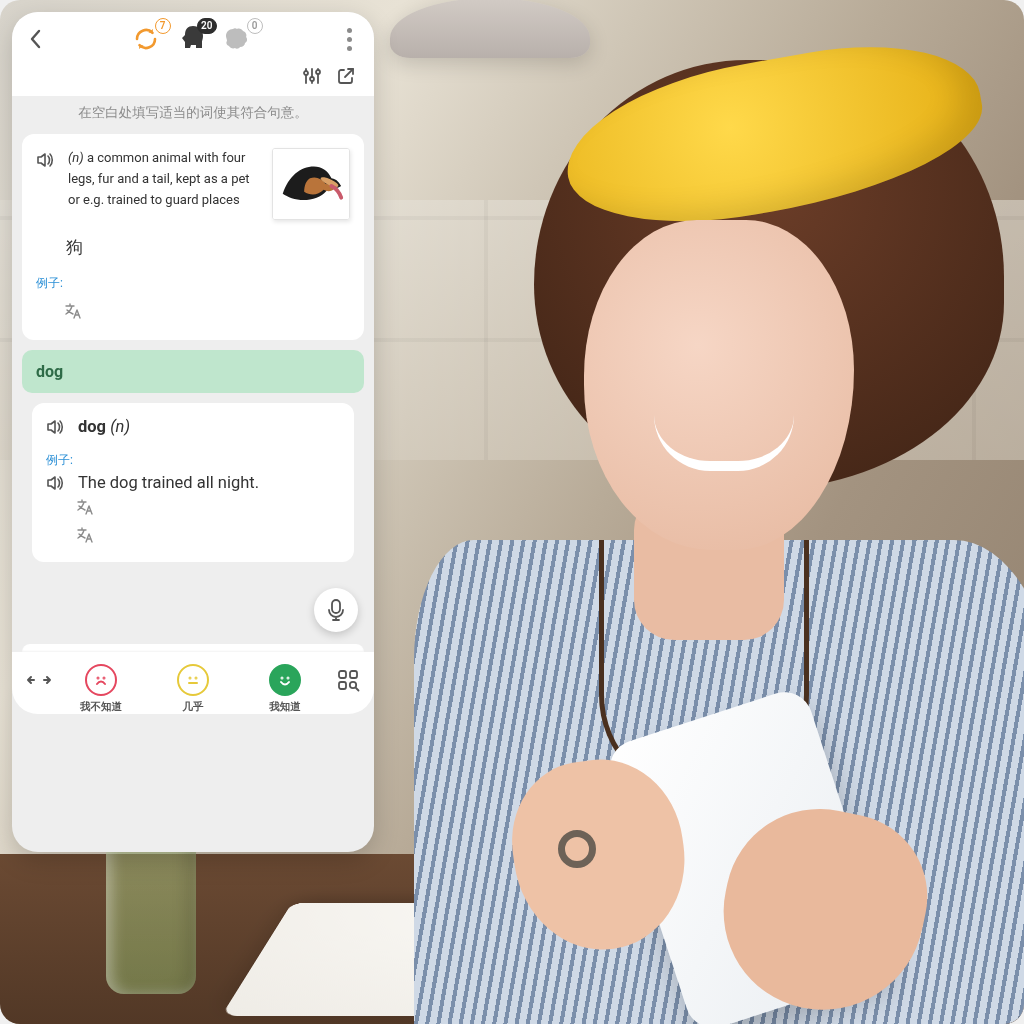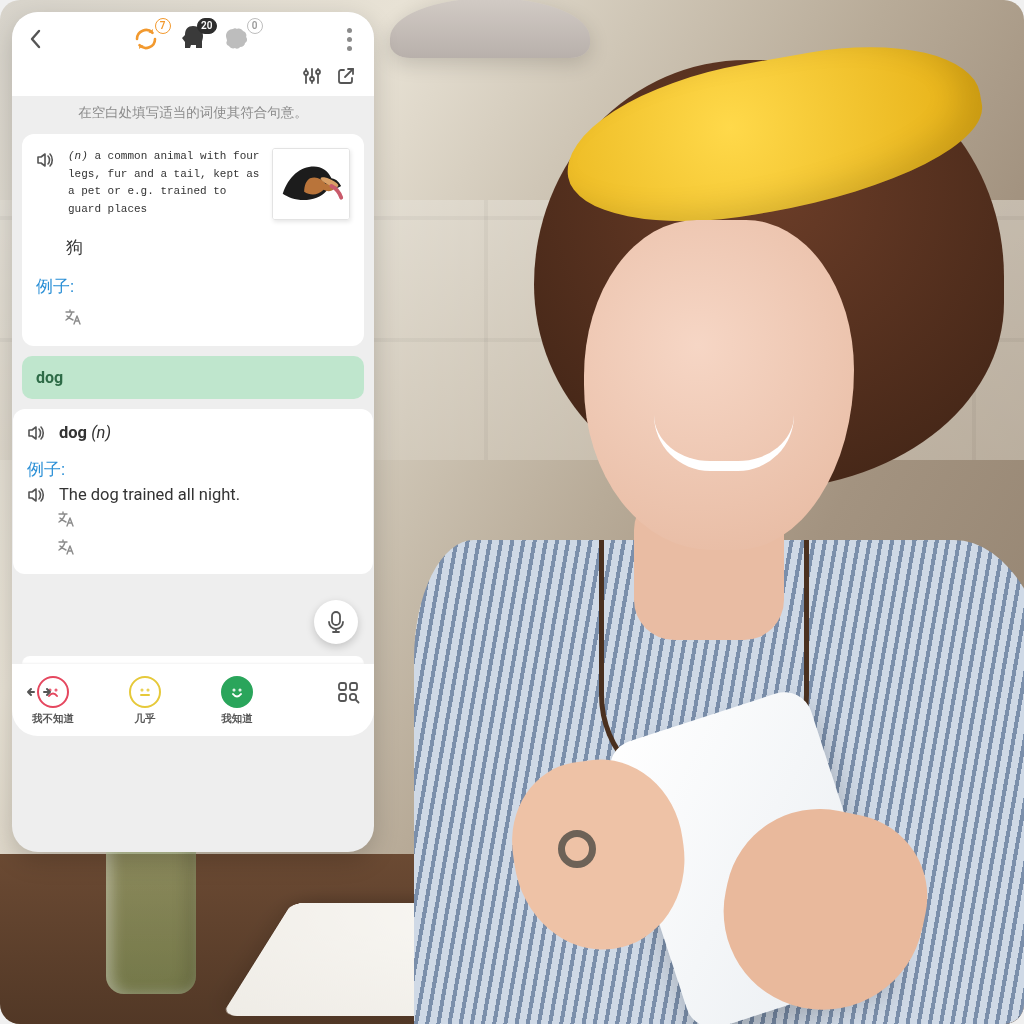--- a/index.html
+++ b/index.html
@@ -158,59 +158,59 @@
   .instruction{
     padding:8px 18px 12px; color:#8b8b8b; font-size:13.5px; background:#eeeeee;text-align:center;
   }
 
   .card{
     background:#fff; margin:0 10px 10px; border-radius:12px; padding:14px 14px 16px;
     color:#333;
   }
   .def-row{ display:flex; gap:12px; }
   .speaker{ flex:0 0 20px; margin-top:3px; color:#555;}
-  .def-text{ flex:1; line-height:1.6; font-size:11px;font-family:Liberation Mono, monospace;}
+  .def-text{ flex:1; line-height:1.6; font-size:13px;}
   .def-text i{ font-style:italic;}
   .thumb{
     flex:0 0 78px; height:72px; border:1px solid #e3e3e3; border-radius:3px;
     display:flex; align-items:center; justify-content:center; overflow:hidden;
     box-shadow:1px 2px 4px rgba(0,0,0,.10);
   }
   .cn{ margin:16px 0 0 30px; font-size:17px;}
-  .label-ex{ color:#2a8fd6; font-size:17px; margin:16px 0 4px 0;}
+  .label-ex{ color:#2a8fd6; font-size:12px; margin:16px 0 4px 0;}
   .ex-line{ font-size:16.5px; line-height:1.5;}
   .translate{ display:inline-block; margin:6px 0 0 28px; color:#8b8b8b;}
 
   .answer-bar{
     background:#bfe6cd; margin:0 10px 10px; border-radius:10px;
     padding:12px 14px; color:#2e6b47; font-weight:700; font-size:16px;
   }
 
   .card2{
-    background:#fff; margin:0 1px; border-radius:12px; padding:14px 14px 8px;
+    background:#fff; margin:0 20px; border-radius:12px; padding:14px 14px 8px;
   }
   .row{ display:flex; align-items:flex-start; gap:12px; margin-bottom:6px;}
   .row .speaker{ margin-top:1px;}
   .word-line{ font-size:16.5px;}
   .word-line b{ font-weight:700;}
   .word-line i{ font-style:italic;}
   .sub-translate{ margin:2px 0 10px 30px; color:#8b8b8b;}
   .mic-wrap{
     display:flex; justify-content:flex-end; padding:26px 16px 10px;
   }
   .mic{
     width:44px; height:44px; background:#fff; border-radius:50%;
     display:flex; align-items:center; justify-content:center;
     box-shadow:0 3px 8px rgba(0,0,0,.18);
   }
   .divider{ height:8px; background:#fff; margin:2px 10px 0; border-radius:10px 10px 0 0; box-shadow:0 -1px 2px rgba(0,0,0,.05) inset;}
   .footer{
     position:relative;
-    background:#fff; padding:12px 12px 10px;
-    display:flex; align-items:flex-start; justify-content:flex-start; gap:34px;
+    background:#fff; padding:12px 12px 0;
+    display:flex; align-items:flex-start; justify-content:center; gap:34px;
     border-radius:0 0 26px 26px;
   }
   .footer .slot{ display:flex; flex-direction:column; align-items:center; width:58px;}
   .face-btn{
     width:32px; height:32px; border-radius:50%;
     display:flex; align-items:center; justify-content:center;
     border:2.5px solid;
   }
   .face-red{ border-color:#e5475f; color:#e5475f;}
   .face-yellow{ border-color:#e6c93a; color:#e6c93a;}

